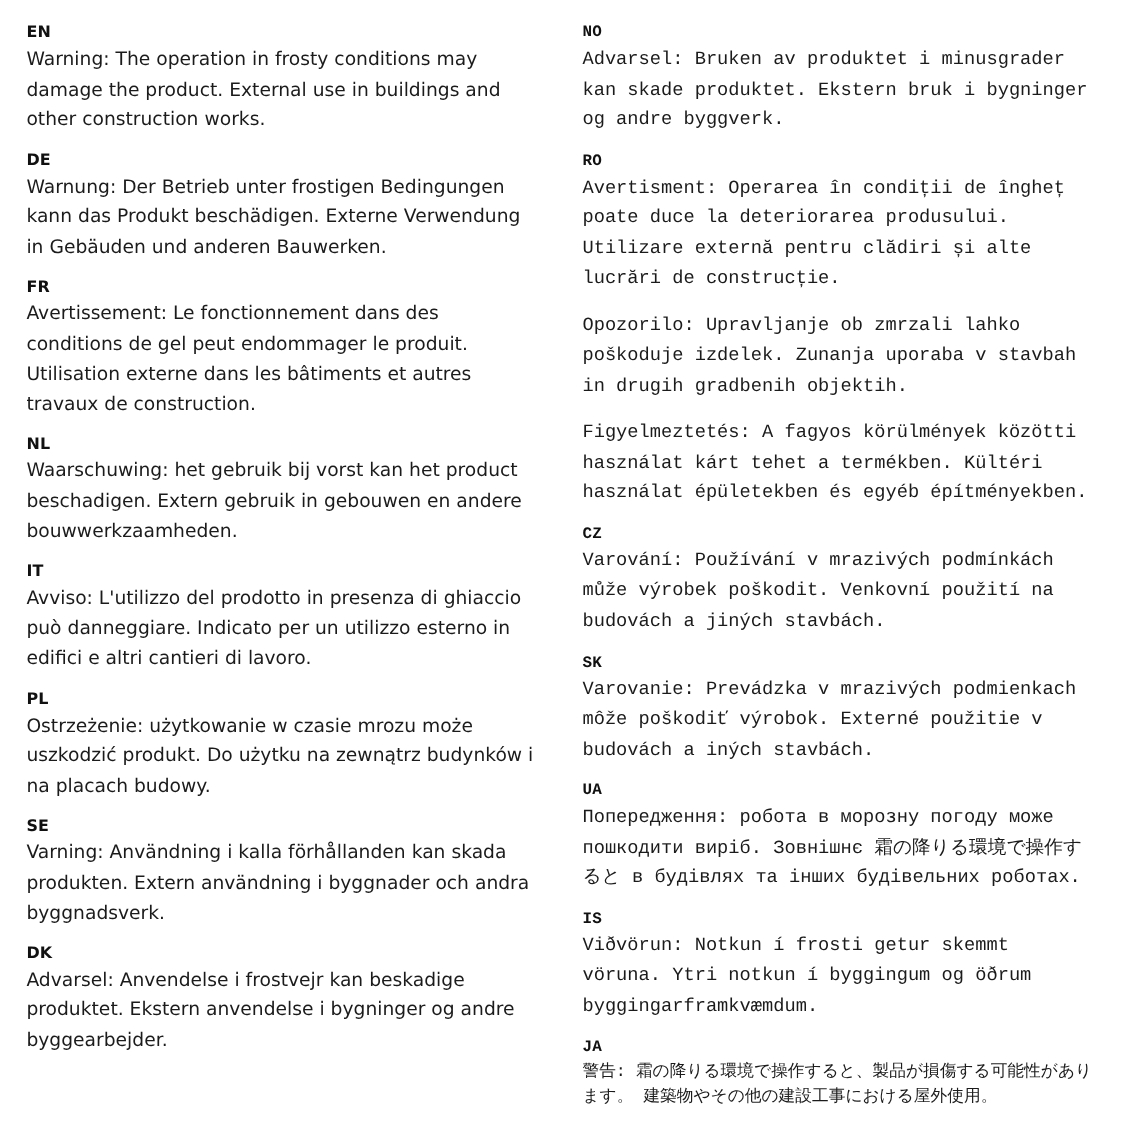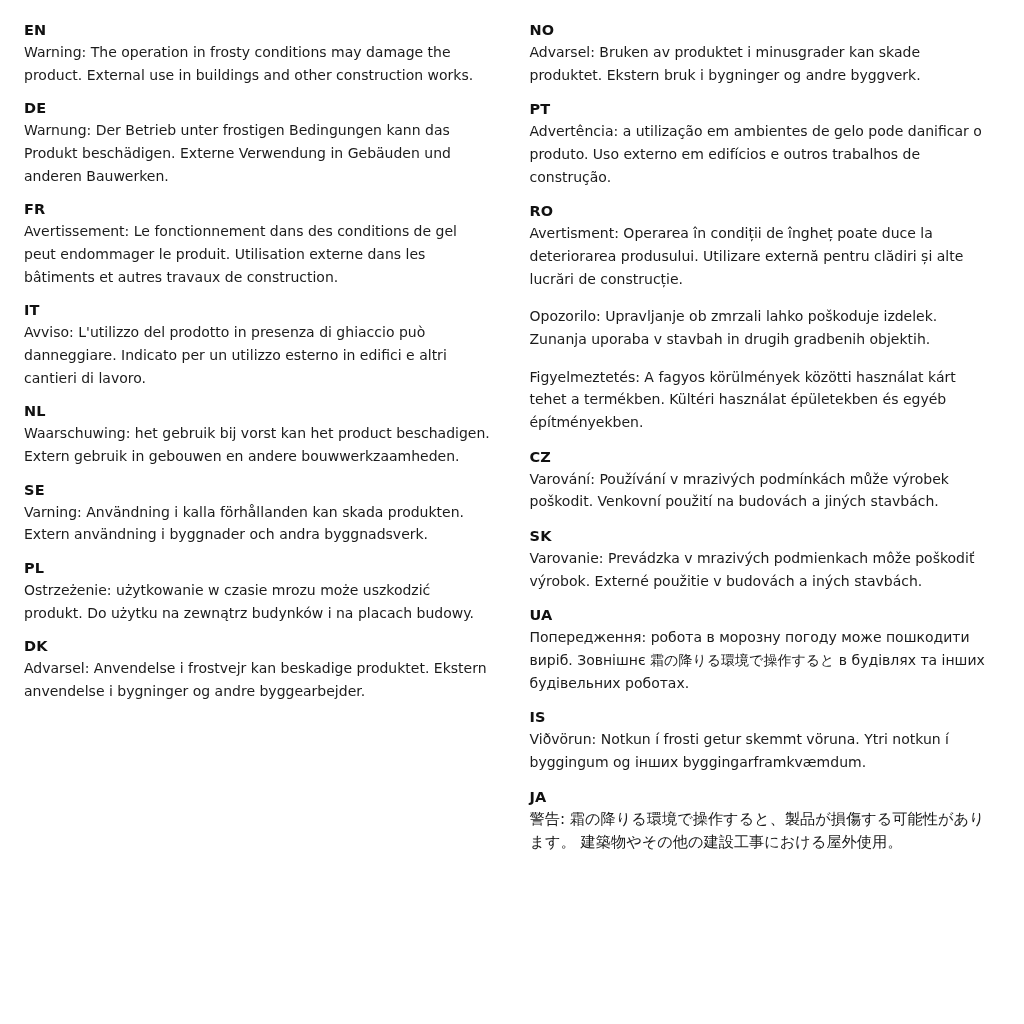--- a/index.html
+++ b/index.html
@@ -34,27 +34,28 @@
     margin-bottom: 14px;
   }
   .lang-code {
     font-size: 14.5px;
     font-weight: bold;
     letter-spacing: 0.2px;
     margin-bottom: 3px;
     color: #111111;
   }
   .lang-text {
-    font-size: 14px;
+    font-size: 17px;
     line-height: 1.62;
     color: #1b1b1b;
     white-space: pre-line;
   }
   .column.right .block {
     margin-bottom: 15px;
+    font-family: Liberation Mono, monospace;
   }
   .block.ja .lang-text {
     line-height: 1.5;
     font-size: 15.2px;
   }
 </style>
 </head>
 <body>
 
 <div class="page">
@@ -70,58 +71,54 @@
       <div class="lang-code">DE</div>
       <div class="lang-text">Warnung: Der Betrieb unter frostigen Bedingungen kann das Produkt beschädigen. Externe Verwendung in Gebäuden und anderen Bauwerken.</div>
     </div>
 
     <div class="block">
       <div class="lang-code">FR</div>
       <div class="lang-text">Avertissement: Le fonctionnement dans des conditions de gel peut endommager le produit. Utilisation externe dans les bâtiments et autres travaux de construction.</div>
     </div>
 
     <div class="block">
+      <div class="lang-code">NL</div>
+      <div class="lang-text">Waarschuwing: het gebruik bij vorst kan het product beschadigen. Extern gebruik in gebouwen en andere bouwwerkzaamheden.</div>
+    </div>
+
+    <div class="block">
       <div class="lang-code">IT</div>
       <div class="lang-text">Avviso: L'utilizzo del prodotto in presenza di ghiaccio può danneggiare. Indicato per un utilizzo esterno in edifici e altri cantieri di lavoro.</div>
     </div>
 
     <div class="block">
-      <div class="lang-code">NL</div>
-      <div class="lang-text">Waarschuwing: het gebruik bij vorst kan het product beschadigen. Extern gebruik in gebouwen en andere bouwwerkzaamheden.</div>
+      <div class="lang-code">PL</div>
+      <div class="lang-text">Ostrzeżenie: użytkowanie w czasie mrozu może uszkodzić produkt. Do użytku na zewnątrz budynków i na placach budowy.</div>
     </div>
 
     <div class="block">
       <div class="lang-code">SE</div>
       <div class="lang-text">Varning: Användning i kalla förhållanden kan skada produkten. Extern användning i byggnader och andra byggnadsverk.</div>
-    </div>
-
-    <div class="block">
-      <div class="lang-code">PL</div>
-      <div class="lang-text">Ostrzeżenie: użytkowanie w czasie mrozu może uszkodzić produkt. Do użytku na zewnątrz budynków i na placach budowy.</div>
     </div>
 
 
     <div class="block">
       <div class="lang-code">DK</div>
       <div class="lang-text">Advarsel: Anvendelse i frostvejr kan beskadige produktet. Ekstern anvendelse i bygninger og andre byggearbejder.</div>
     </div>
 
   </div>
 
   <div class="column right">
 
     <div class="block">
       <div class="lang-code">NO</div>
       <div class="lang-text">Advarsel: Bruken av produktet i minusgrader kan skade produktet. Ekstern bruk i bygninger og andre byggverk.</div>
     </div>
 
-    <div class="block">
-      <div class="lang-code">PT</div>
-      <div class="lang-text">Advertência: a utilização em ambientes de gelo pode danificar o produto. Uso externo em edifícios e outros trabalhos de construção.</div>
-    </div>
 
     <div class="block">
       <div class="lang-code">RO</div>
       <div class="lang-text">Avertisment: Operarea în condiții de îngheț poate duce la deteriorarea produsului. Utilizare externă pentru clădiri și alte lucrări de construcție.</div>
     </div>
 
     <div class="block">
       <div class="lang-text">Opozorilo: Upravljanje ob zmrzali lahko poškoduje izdelek. Zunanja uporaba v stavbah in drugih gradbenih objektih.</div>
     </div>
 
@@ -139,21 +136,21 @@
       <div class="lang-text">Varovanie: Prevádzka v mrazivých podmienkach môže poškodiť výrobok. Externé použitie v budovách a iných stavbách.</div>
     </div>
 
     <div class="block">
       <div class="lang-code">UA</div>
       <div class="lang-text">Попередження: робота в морозну погоду може пошкодити виріб. Зовнішнє 霜の降りる環境で操作すると в будівлях та інших будівельних роботах.</div>
     </div>
 
     <div class="block">
       <div class="lang-code">IS</div>
-      <div class="lang-text">Viðvörun: Notkun í frosti getur skemmt vöruna. Ytri notkun í byggingum og інших byggingarframkvæmdum.</div>
+      <div class="lang-text">Viðvörun: Notkun í frosti getur skemmt vöruna. Ytri notkun í byggingum og öðrum byggingarframkvæmdum.</div>
     </div>
 
     <div class="block ja">
       <div class="lang-code">JA</div>
       <div class="lang-text">警告: 霜の降りる環境で操作すると、製品が損傷する可能性があります。 建築物やその他の建設工事における屋外使用。</div>
     </div>
 
   </div>
 
 </div>

